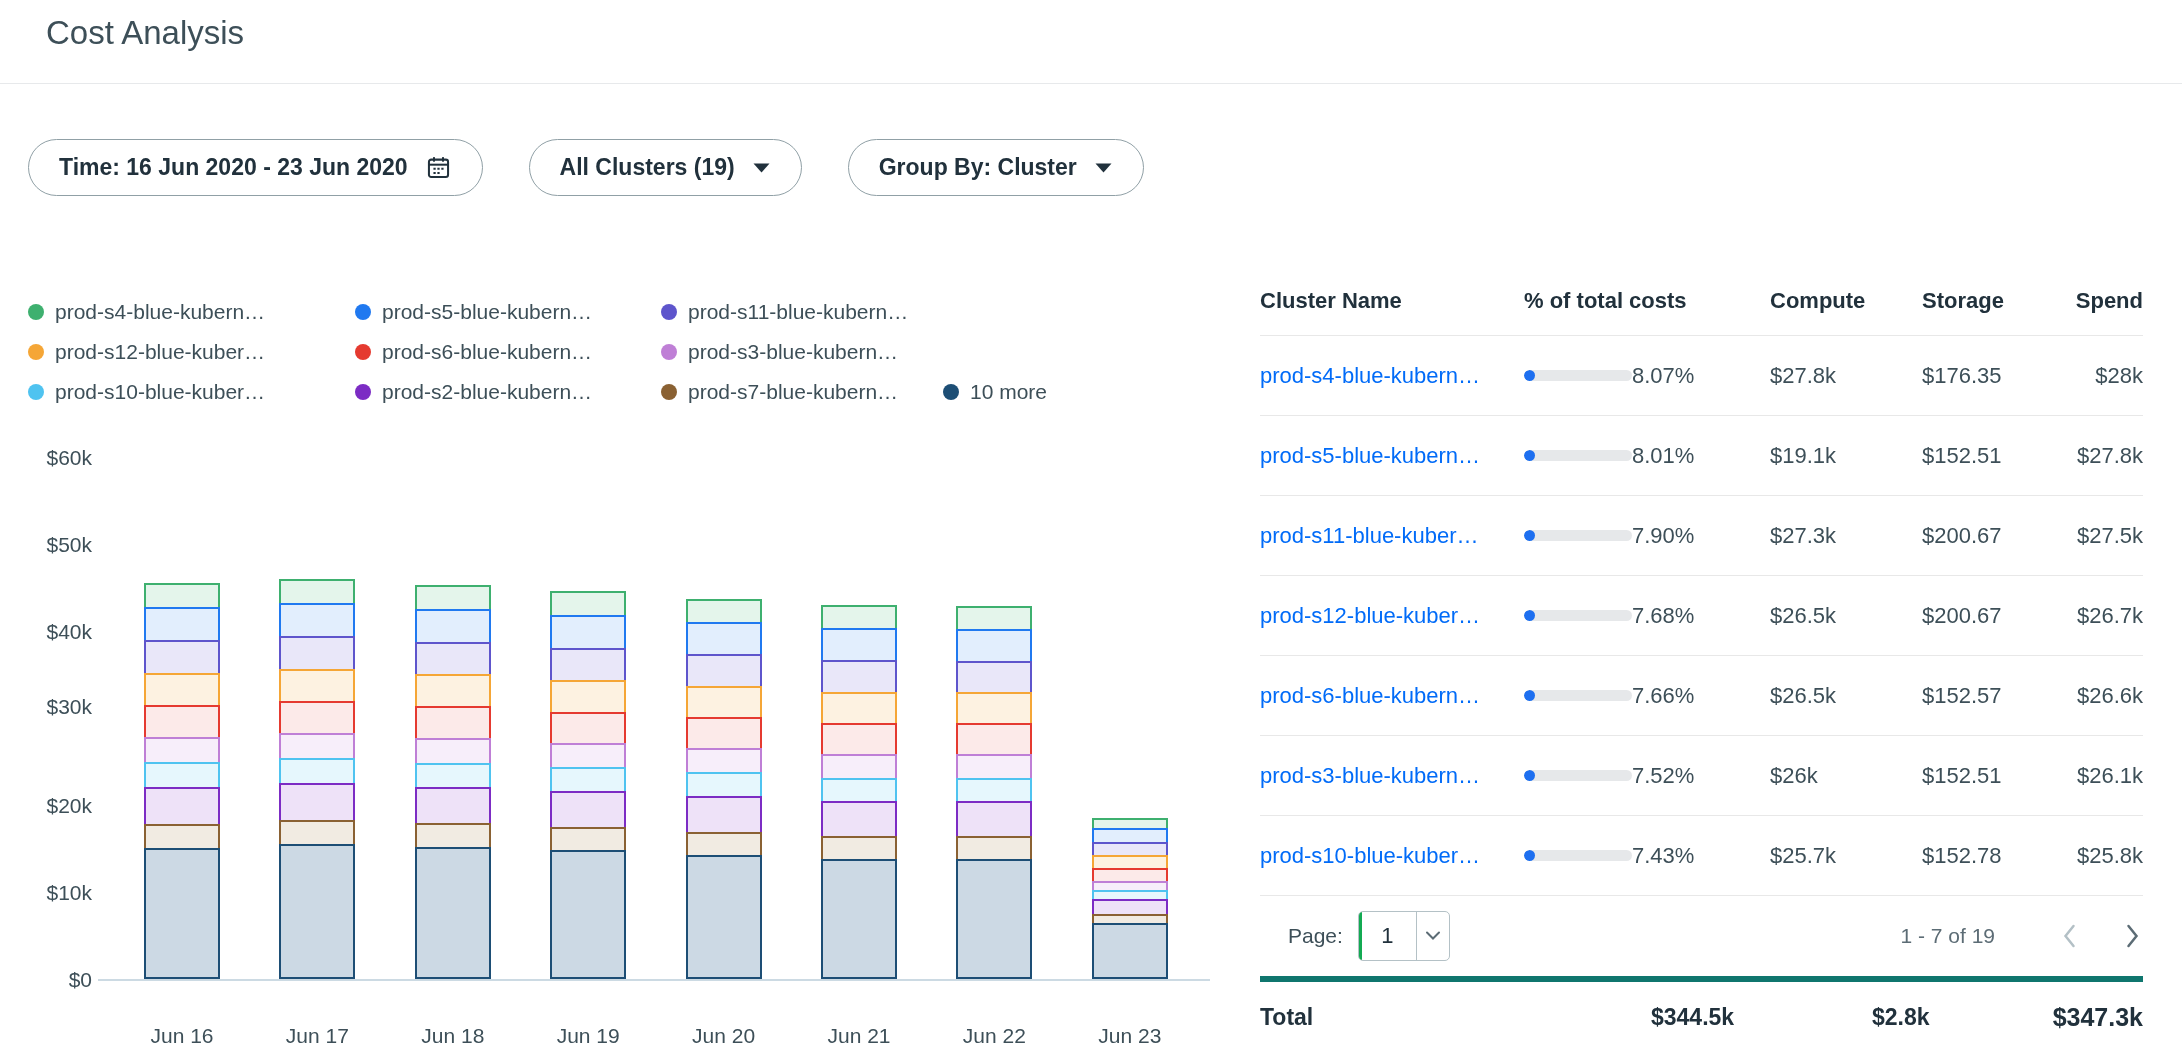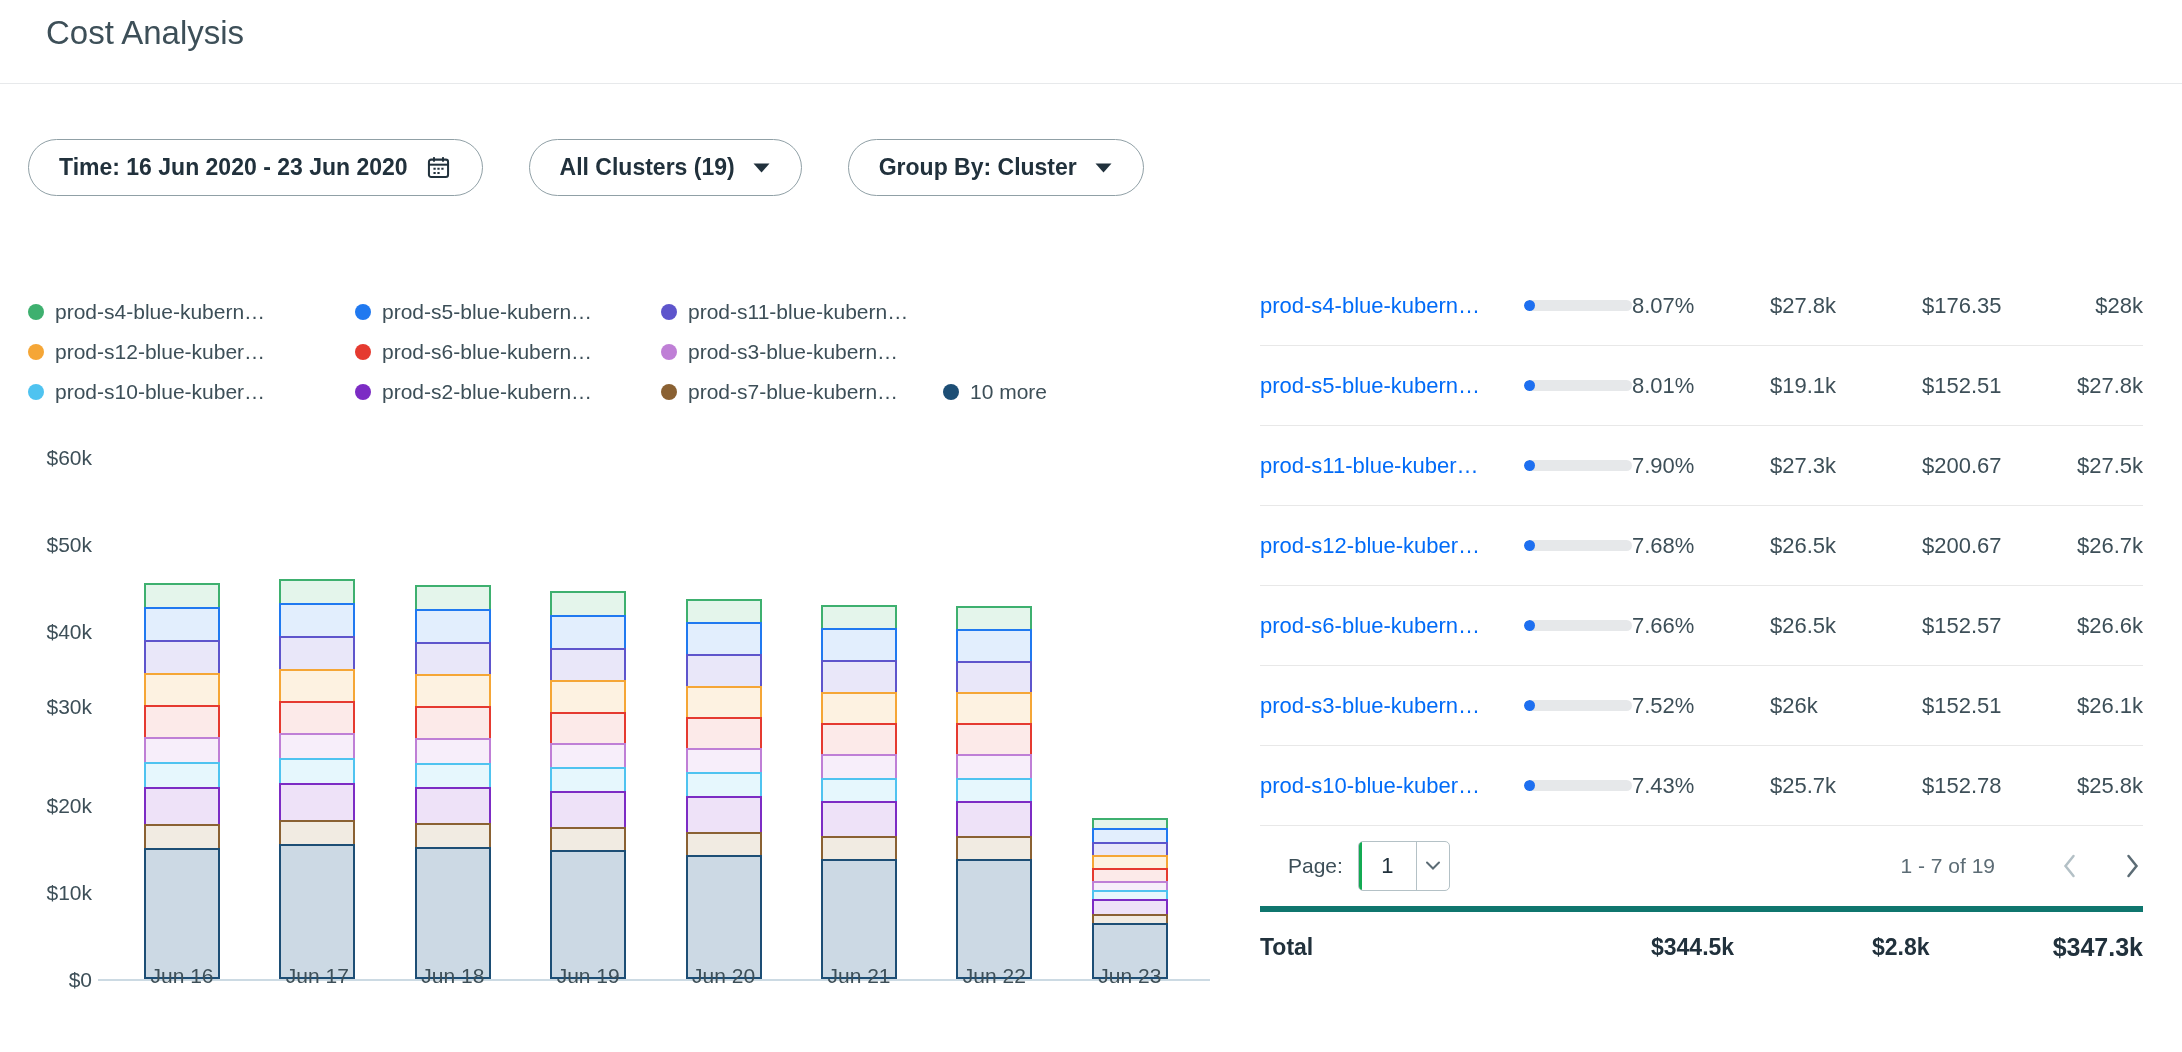--- a/index.html
+++ b/index.html
@@ -22,21 +22,21 @@
   .legend-row .legend-item:nth-child(2){ width:306px; }
   .legend-row .legend-item:nth-child(3){ width:282px; }
   .legend-dot { width:16px; height:16px; border-radius:50%; margin-right:11px; flex:none; }
 
   .chart { position:absolute; left:28px; top:440px; width:1180px; height:606px; }
   .y-tick-label { position:absolute; left:0; width:64px; text-align:right; font-size:21px; color:#3d4f58; }
   .plot { position:absolute; left:70px; top:19px; width:1112px; height:522px; border-bottom:2px solid #ccdae3; }
   .bar { position:absolute; bottom:0; width:76px; display:flex; flex-direction:column-reverse; cursor:pointer; }
   .bar-seg { border:2px solid; width:76px; }
   .bar-seg:not(:first-child){ margin-bottom:-2px; }
-  .x-tick-label { position:absolute; top:524px; width:140px; text-align:center; font-size:21px; color:#3d4f58; }
+  .x-tick-label { position:absolute; top:584px; width:140px; text-align:center; font-size:21px; color:#3d4f58; }
 
   .table-panel { position:absolute; left:1260px; top:266px; width:883px; font-size:22px; }
   .trow { display:grid; grid-template-columns:264px 246px 152px 138px 83px; align-items:center; }
   .thead { height:70px; border-bottom:1px solid #e8e8e8; font-weight:700; color:#21313c; }
   .tbody-row { height:80px; border-bottom:1px solid #e8e8e8; }
   .c5 { text-align:right; }
   .cluster-link { text-decoration:none; cursor:pointer; }
   .pct-cell { display:flex; align-items:center; gap:0; }
   .pct-track { width:108px; height:11px; border-radius:6px; position:relative; overflow:hidden; display:inline-block; }
   .pct-fill { position:absolute; left:0; top:0; height:11px; border-radius:6px; display:inline-block; }
@@ -263,20 +263,27 @@
         <div class="x-tick-label" style="left: 354.8px;">Jun 18</div>
         <div class="x-tick-label" style="left: 490.2px;">Jun 19</div>
         <div class="x-tick-label" style="left: 625.6px;">Jun 20</div>
         <div class="x-tick-label" style="left: 761px;">Jun 21</div>
         <div class="x-tick-label" style="left: 896.4px;">Jun 22</div>
         <div class="x-tick-label" style="left: 1031.8px;">Jun 23</div>
       </div>
   </div>
 
   <div class="table-panel">
+    <div class="trow thead">
+      <div class="tcell c1">Cluster Name</div>
+      <div class="tcell c2">% of total costs</div>
+      <div class="tcell c3">Compute</div>
+      <div class="tcell c4">Storage</div>
+      <div class="tcell c5">Spend</div>
+    </div>
 
     <div>
         <div class="trow tbody-row">
           <div class="tcell c1"><a class="cluster-link" style="color: rgb(1, 107, 248);">prod-s4-blue-kubern…</a></div>
           <div class="tcell c2 pct-cell">
             <span class="pct-track" style="background: rgb(230, 232, 234);">
               <span class="pct-fill" style="background: rgb(29, 111, 240); width: 11px;"></span>
             </span>
             <span class="pct-text">8.07%</span>
           </div>

